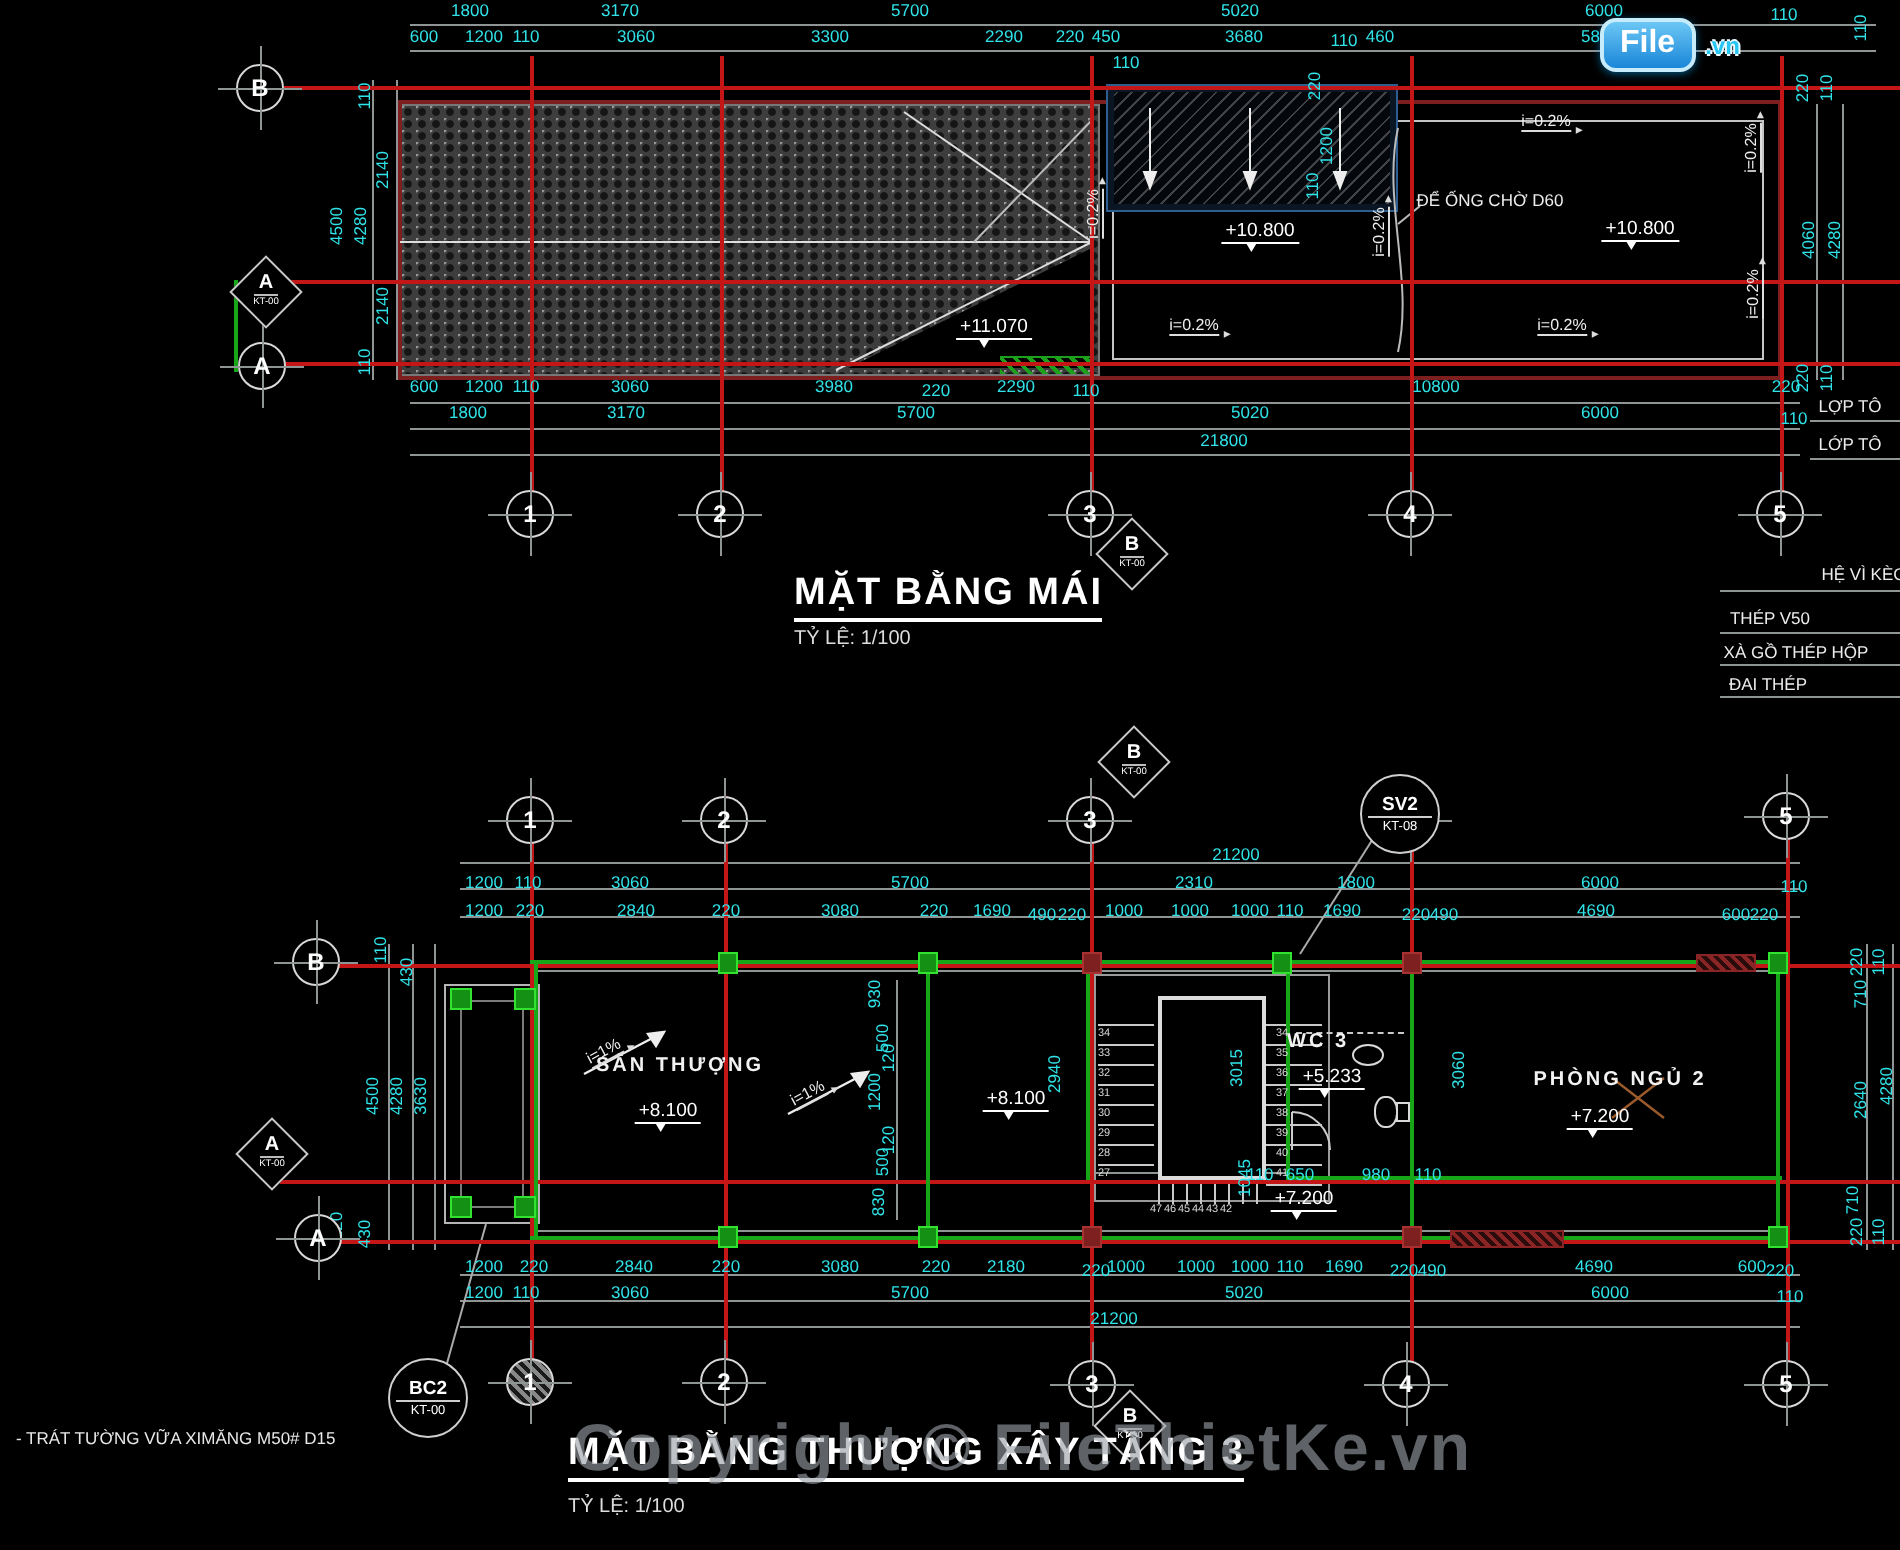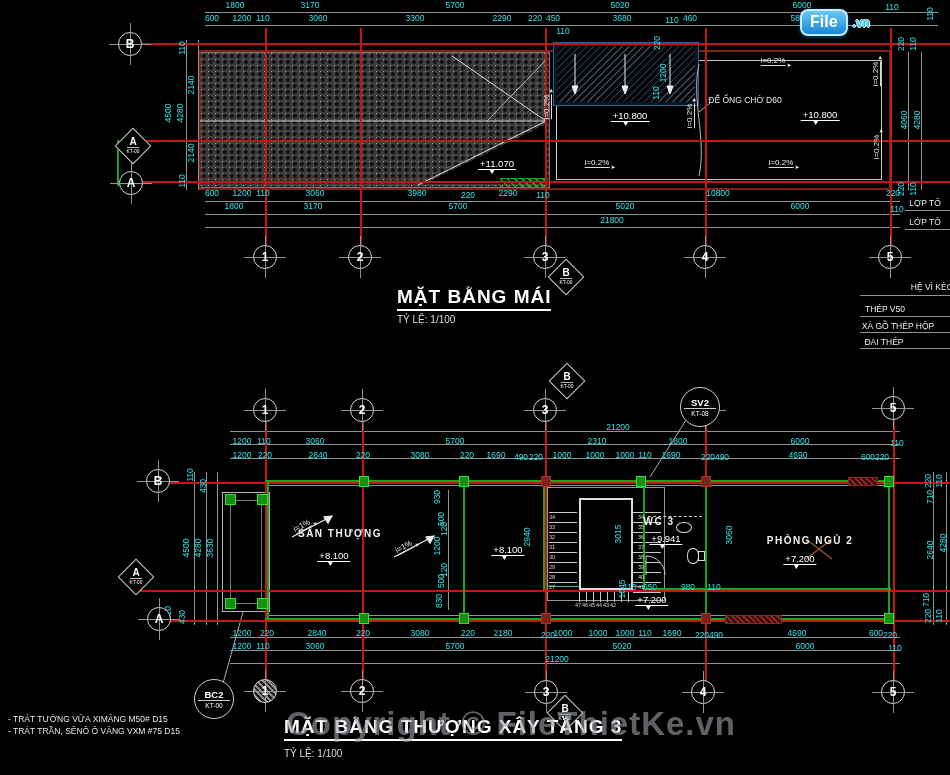--- a/index.html
+++ b/index.html
@@ -220,21 +220,20 @@
   <line x1="222" y1="687" x2="243" y2="612" stroke="#aaa" stroke-width="1"></line>
 </svg>
 
 <div class="dtitle" style="left:397px;top:286px">MẶT BẰNG MÁI</div>
 <div class="dscale" style="left:397px;top:314px">TỶ LỆ: 1/100</div>
 <div class="dtitle" style="left:284px;top:716px">MẶT BẰNG THƯỢNG XÂY TẦNG 3</div>
 <div class="dscale" style="left:284px;top:748px">TỶ LỆ: 1/100</div>
 
 <div id="notes">
     <div>- TRÁT TƯỜNG VỮA XIMĂNG M50# D15</div>
-    <div>- TRÁT TRẦN, SÊNÔ Ô VĂNG VXM #75 D15</div>
   </div>
 
 <div class="wm">Copyright © FileThietKe.vn</div>
 <div id="logo">
   <span class="logo-file">File</span>
   <span class="logo-vn">.vn</span>
 </div>
 
 <div class="lb dim" style="left: 235px; top: 5px; transform: translate(-50%, -50%);">1800</div>
 <div class="lb dim" style="left: 310px; top: 5px; transform: translate(-50%, -50%);">3170</div>
@@ -331,21 +330,21 @@
 <div class="lb dim" style="left: 708px; top: 457px; transform: translate(-50%, -50%);">220</div>
 <div class="lb dim" style="left: 722px; top: 457px; transform: translate(-50%, -50%);">490</div>
 <div class="lb dim" style="left: 798px; top: 455px; transform: translate(-50%, -50%);">4690</div>
 <div class="lb dim" style="left: 868px; top: 457px; transform: translate(-50%, -50%);">600</div>
 <div class="lb dim" style="left: 882px; top: 457px; transform: translate(-50%, -50%);">220</div>
 <div class="lb room" style="left: 340px; top: 533px; transform: translate(-50%, -50%);">SÂN THƯỢNG</div>
 <div class="lb room" style="left: 810px; top: 540px; transform: translate(-50%, -50%);">PHÒNG NGỦ 2</div>
 <div class="lb room" style="left: 659px; top: 521px; transform: translate(-50%, -50%);">WC 3</div>
 <div class="lb lvl" style="left: 334px; top: 556px; transform: translate(-50%, -50%);">+8.100</div>
 <div class="lb lvl" style="left: 508px; top: 550px; transform: translate(-50%, -50%);">+8.100</div>
-<div class="lb lvl" style="left: 666px; top: 539px; transform: translate(-50%, -50%);">+9.941</div>
+<div class="lb lvl" style="left: 666px; top: 539px; transform: translate(-50%, -50%);">+5.233</div>
 <div class="lb lvl" style="left: 652px; top: 600px; transform: translate(-50%, -50%);">+7.200</div>
 <div class="lb lvl" style="left: 800px; top: 559px; transform: translate(-50%, -50%);">+7.200</div>
 <div class="lb sl" style="left: 302px; top: 526px; transform: translate(-50%, -50%) rotate(-28deg);">i=1%</div>
 <div class="lb sl" style="left: 404px; top: 547px; transform: translate(-50%, -50%) rotate(-28deg);">i=1%</div>
 <div class="lb dim" style="left: 527px; top: 537px; transform: translate(-50%, -50%) rotate(-90deg);">2940</div>
 <div class="lb dim" style="left: 618px; top: 534px; transform: translate(-50%, -50%) rotate(-90deg);">3015</div>
 <div class="lb dim" style="left: 622px; top: 589px; transform: translate(-50%, -50%) rotate(-90deg);">1045</div>
 <div class="lb dim" style="left: 729px; top: 535px; transform: translate(-50%, -50%) rotate(-90deg);">3060</div>
 <div class="lb dim" style="left: 437px; top: 497px; transform: translate(-50%, -50%) rotate(-90deg);">930</div>
 <div class="lb dim" style="left: 441px; top: 519px; transform: translate(-50%, -50%) rotate(-90deg);">500</div>

